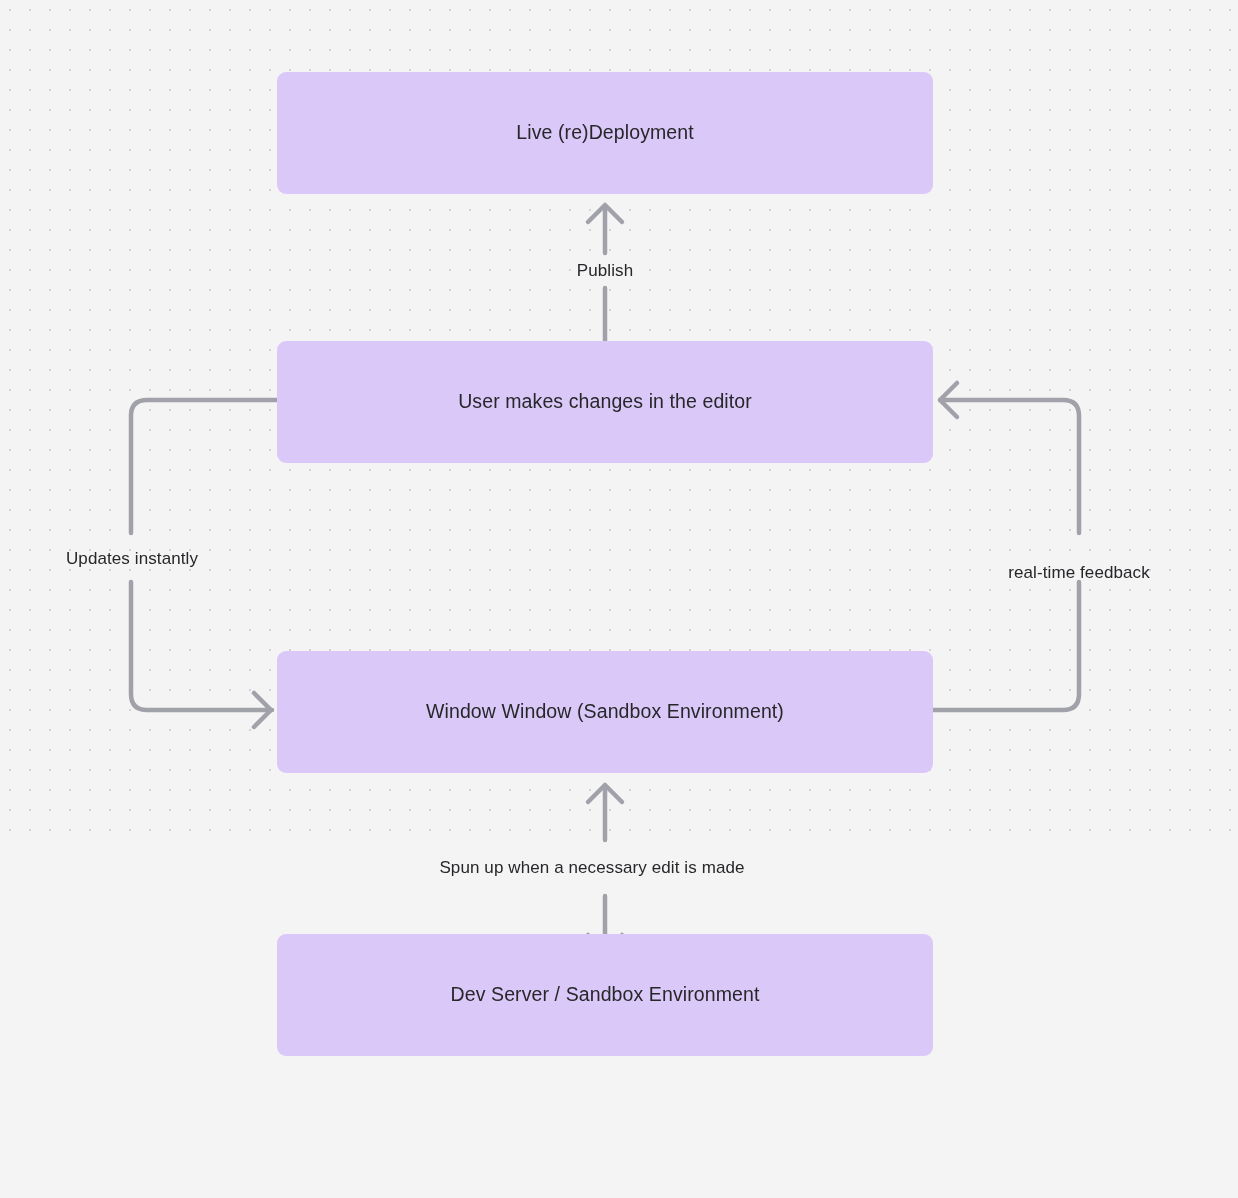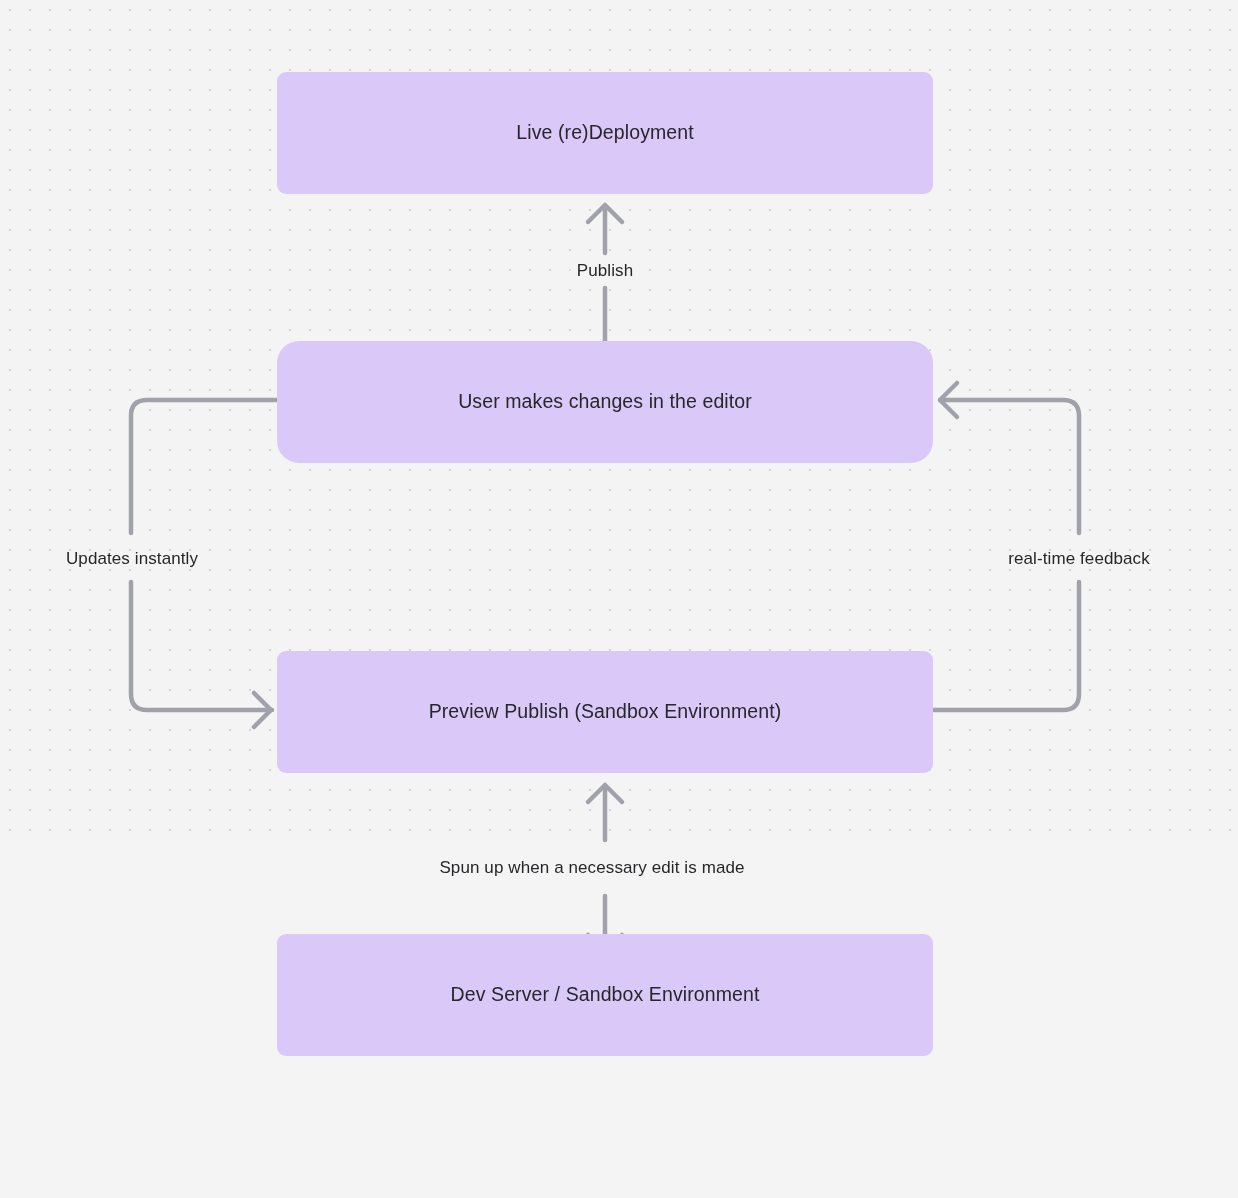--- a/index.html
+++ b/index.html
@@ -94,33 +94,33 @@
       <path d="M588 802 L605 785 L622 802" stroke="#a1a1aa" stroke-width="4.5" stroke-linecap="round" stroke-linejoin="round" fill="none"></path>
       <path d="M605 896 L605 950" stroke="#a1a1aa" stroke-width="4.5" stroke-linecap="round"></path>
       <path d="M588 935 L605 952 L622 935" stroke="#a1a1aa" stroke-width="4.5" stroke-linecap="round" stroke-linejoin="round" fill="none"></path>
     </g>
   </svg>
 
   <div class="node" style="left:277px; top:72px; width:656px; height:122px;">
     <span class="node-label">Live (re)Deployment</span>
   </div>
 
-  <div class="node" style="left:277px; top:341px; width:656px; height:122px;border-radius:22px;">
+  <div class="node" style="left:277px; top:341px; width:656px; height:122px;">
     <span class="node-label">User makes changes in the editor</span>
   </div>
 
   <div class="node" style="left:277px; top:651px; width:656px; height:122px;">
-    <span class="node-label">Preview Publish (Sandbox Environment)</span>
+    <span class="node-label">Window Window (Sandbox Environment)</span>
   </div>
 
   <div class="node" style="left:277px; top:934px; width:656px; height:122px;">
     <span class="node-label">Dev Server / Sandbox Environment</span>
   </div>
 
   <div class="edge-label boxed" style="left:605px; top:270px;">Publish</div>
 
   <div class="edge-label" style="left:132px; top:558px;">Updates instantly</div>
 
-  <div class="edge-label" style="left:1079px; top:558px;">real-time feedback</div>
+  <div class="edge-label" style="left:1079px; top:572px;">real-time feedback</div>
 
   <div class="edge-label boxed" style="left:592px; top:867px;">Spun up when a necessary edit is made</div>
 
 </div>
 
 </body></html>

